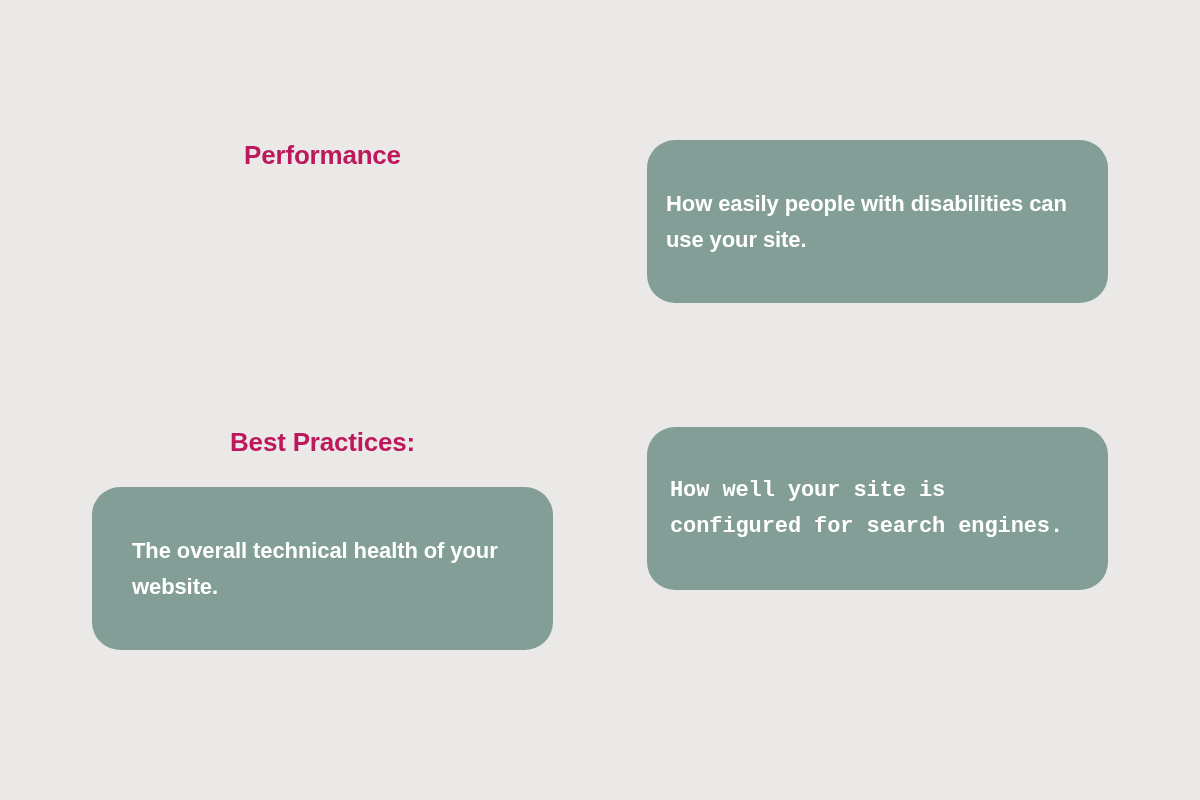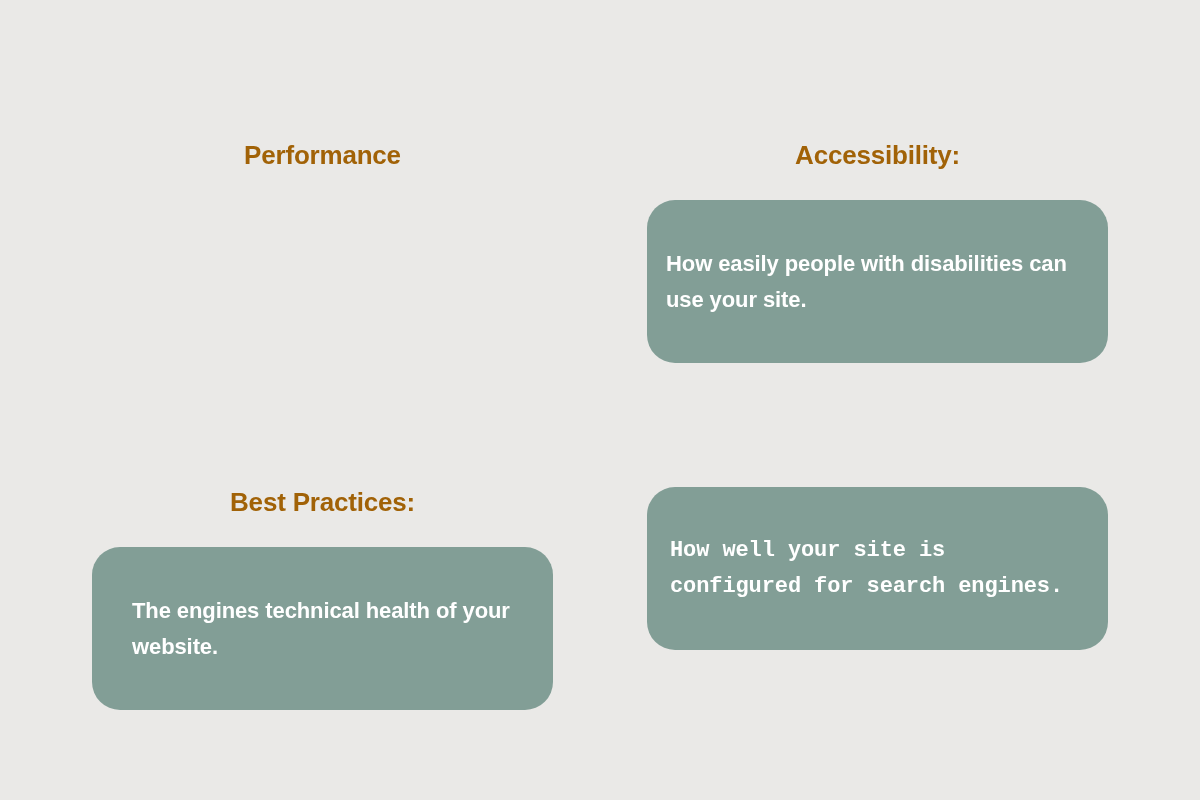--- a/index.html
+++ b/index.html
@@ -32,21 +32,21 @@
     row-gap: 124px;
   }
 
   .cell {
     display: block;
   }
 
   .card-heading {
     font-size: 26px;
     font-weight: bold;
-    color: #a16207;
+    color: #be185d;
     text-align: center;
     letter-spacing: -0.2px;
     line-height: 1.2;
     margin: 0 0 29px 0;
     height: 31px;
   }
 
   .card {
     width: 461px;
     height: 163px;
@@ -75,30 +75,29 @@
 <body>
 
 <div class="board">
   <div class="grid">
 
     <div class="cell">
       <h2 class="card-heading">Performance</h2>
     </div>
 
     <div class="cell">
-      <h2 class="card-heading">Accessibility:</h2>
       <div class="card pad-left-narrow">
         <p class="card-body">How easily people with disabilities can use your site.</p>
       </div>
     </div>
 
     <div class="cell">
       <h2 class="card-heading">Best Practices:</h2>
       <div class="card pad-left-wide">
-        <p class="card-body">The engines technical health of your website.</p>
+        <p class="card-body">The overall technical health of your website.</p>
       </div>
     </div>
 
     <div class="cell">
       <div class="card pad-left-mid">
         <p class="card-body">How well your site is configured for search engines.</p>
       </div>
     </div>
 
   </div>

